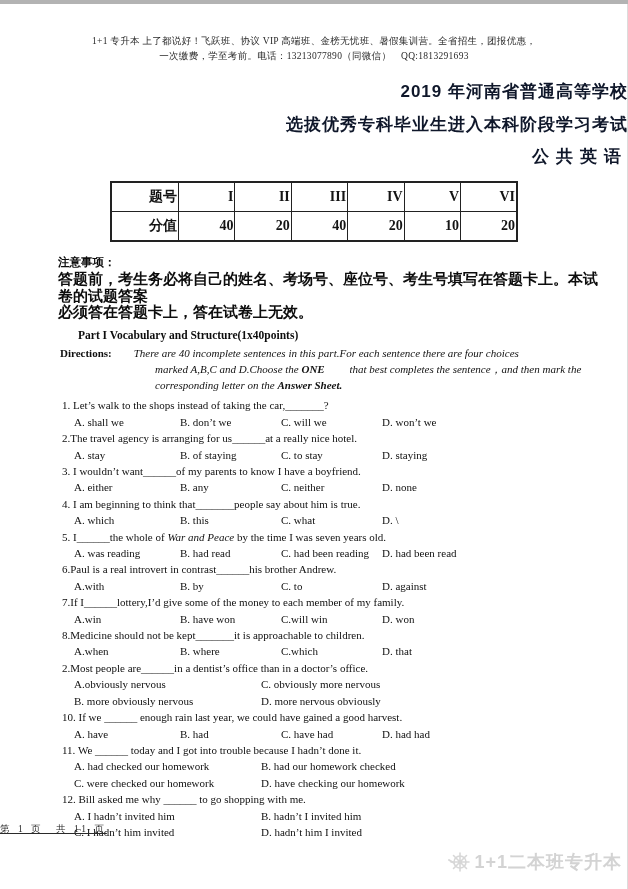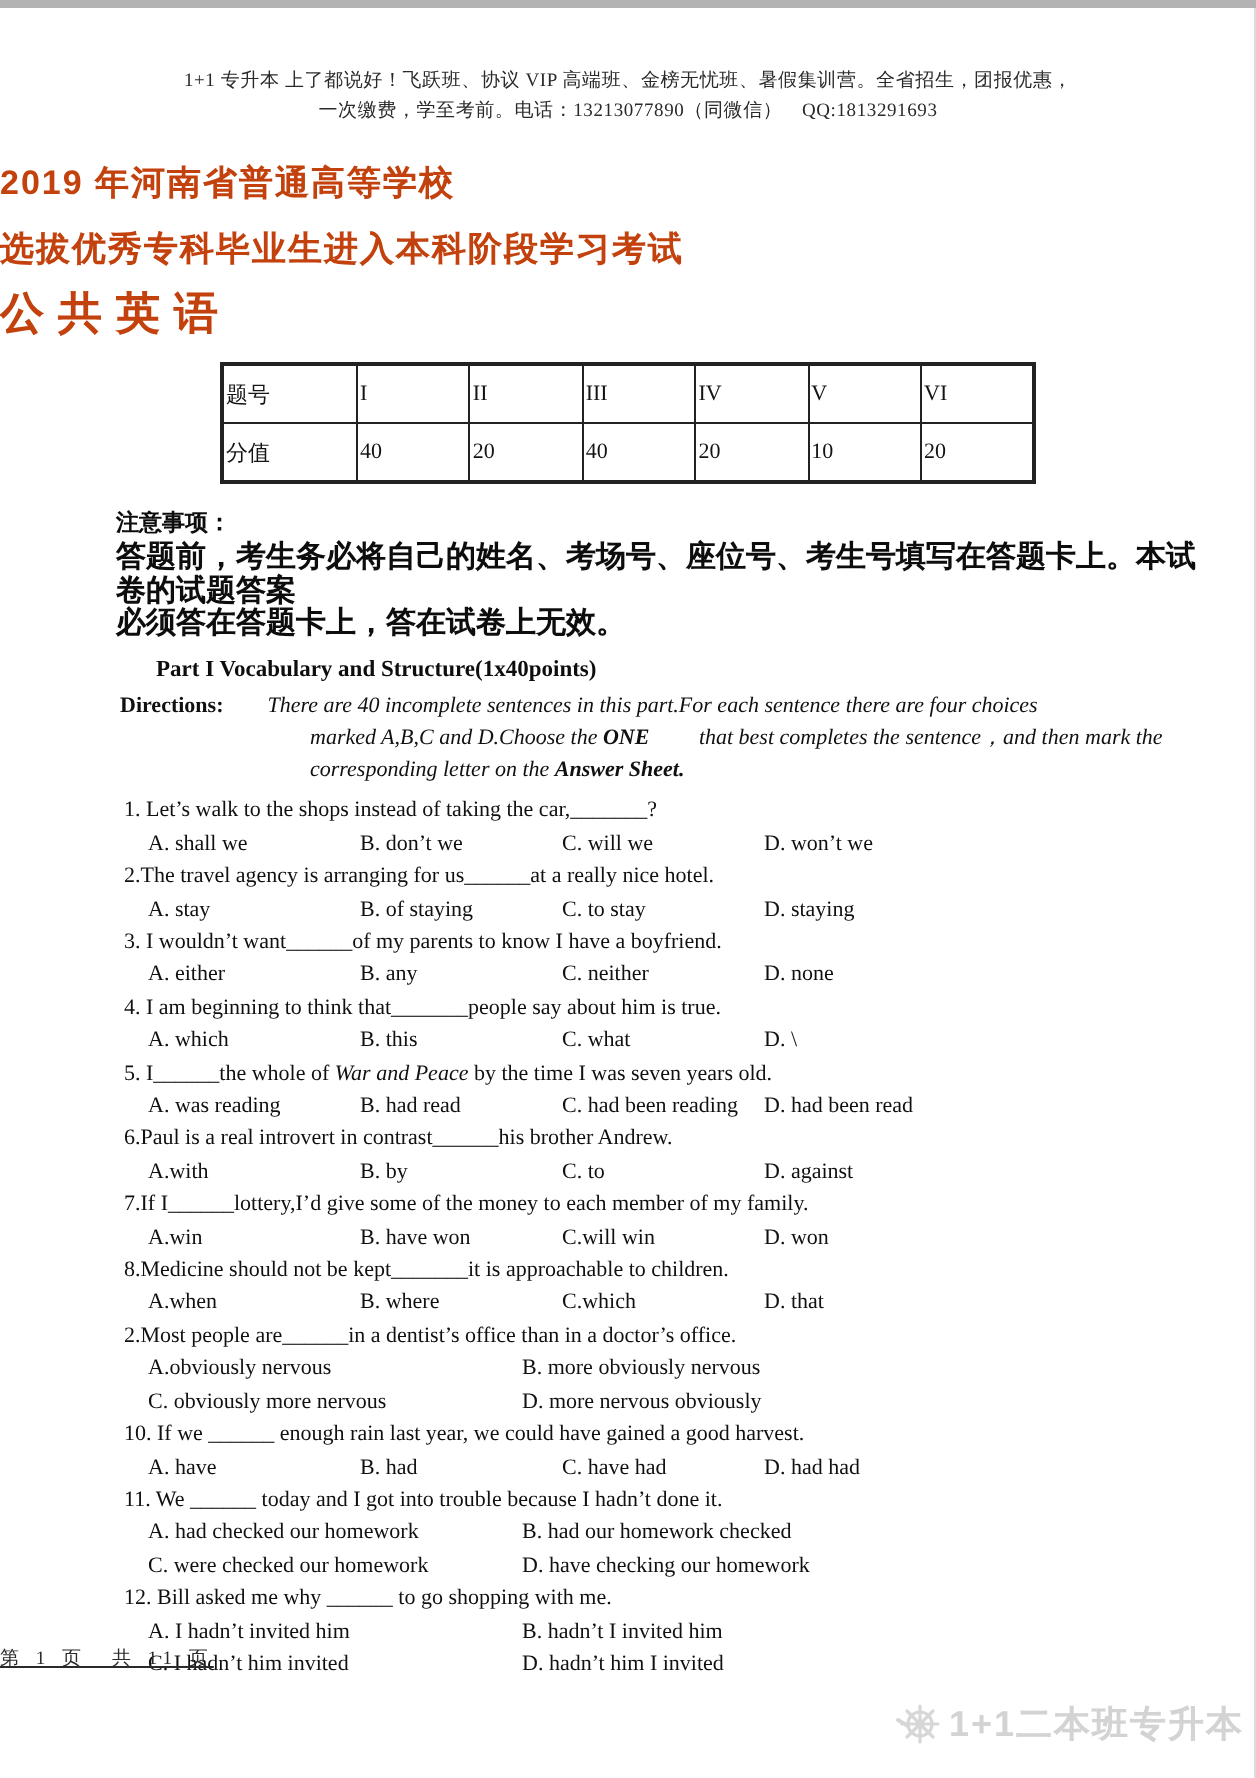--- a/index.html
+++ b/index.html
@@ -21,43 +21,44 @@
   .ad{
     padding-top:34px;
     text-align:center;
     font-size:9.5px;
     line-height:15px;
     color:#2a2a2a;
     letter-spacing:0.3px;
   }
   
   .title-cn{
-    text-align:left;
+    text-align:right;
     font-weight:bold;
     font-family:"Liberation Sans", sans-serif;
-    color:#c2410c;
+    color:#0f172a;
   }
   .title1{margin-top:16px;font-size:17px;line-height:24px;letter-spacing:1px;}
   .title2{margin-top:9px;font-size:17px;line-height:24px;letter-spacing:1px;}
-  .subject{margin-top:6px;font-size:22px;line-height:28px;letter-spacing:7px;}
+  .subject{margin-top:6px;font-size:17px;line-height:28px;letter-spacing:7px;}
   
   table.score{
     margin:10px auto 0 auto;
     border-collapse:collapse;
     width:408px;
     table-layout:fixed;
   }
   table.score{border:2px solid #222;}
   table.score td{
     border:1px solid #222;
     height:26px;
-    text-align:left;
+    text-align:right;
     vertical-align:middle;
-    font-size:11px;
+    font-size:14px;
     color:#141414;
+    font-weight:bold;
   }
   table.score td.lbl{width:64px;font-family:"Liberation Sans",sans-serif;}
   
   .notice-h{
     margin:12px 0 0 58px;
     font-weight:bold;
     font-family:"Liberation Sans", sans-serif;
     font-size:11.5px;line-height:16px;color:#0d0d0d;
   }
   .notice-p{
@@ -241,22 +242,22 @@
         <span class="opt">B. where</span>
         <span class="opt">C.which</span>
         <span class="opt">D. that</span>
       </div>
     </div>
 
     <div class="q">
       <div class="q-stem">2.Most people are______in a dentist’s office than in a doctor’s office.</div>
       <div class="q-opts grid2">
         <span class="opt">A.obviously nervous</span>
+        <span class="opt">C. obviously more nervous</span>
         <span class="opt">B. more obviously nervous</span>
-        <span class="opt">C. obviously more nervous</span>
         <span class="opt">D. more nervous obviously</span>
       </div>
     </div>
 
     <div class="q">
       <div class="q-stem">10. If we ______ enough rain last year, we could have gained a good harvest.</div>
       <div class="q-opts row4">
         <span class="opt">A. have</span>
         <span class="opt">B. had</span>
         <span class="opt">C. have had</span>

